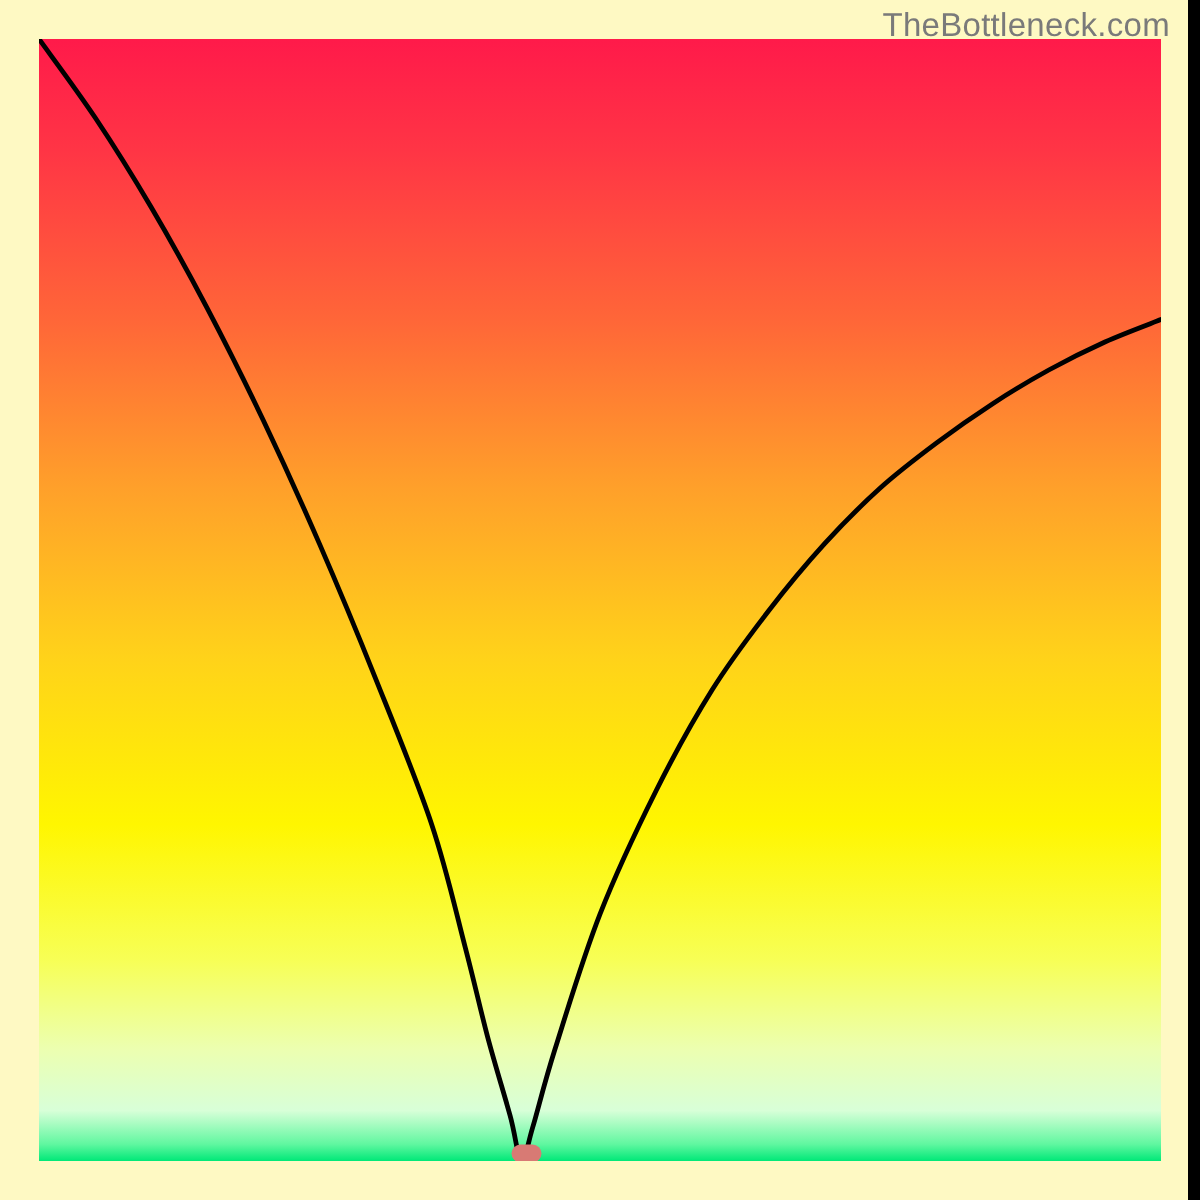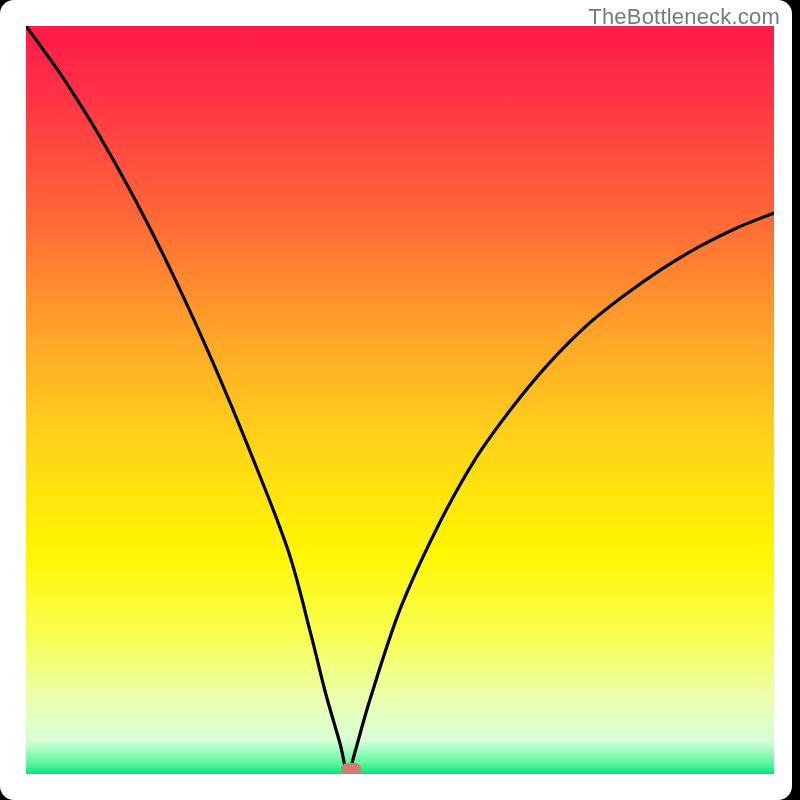--- a/index.html
+++ b/index.html
@@ -8,22 +8,21 @@
     width: 800px;
     height: 800px;
     background: #000;
     overflow: hidden;
     font-family: Arial, Helvetica, sans-serif;
   }
   .outer {
     position: relative;
     width: 792px;
     height: 800px;
-    background: #ffffff;
-    border-radius: 14px;
+    background: #fef9c3;
   }
   .watermark {
     position: absolute;
     top: 4px;
     right: 12px;
     color: #7a7a7a;
     font-size: 22px;
     font-weight: 500;
     letter-spacing: 0.2px;
     z-index: 50;

